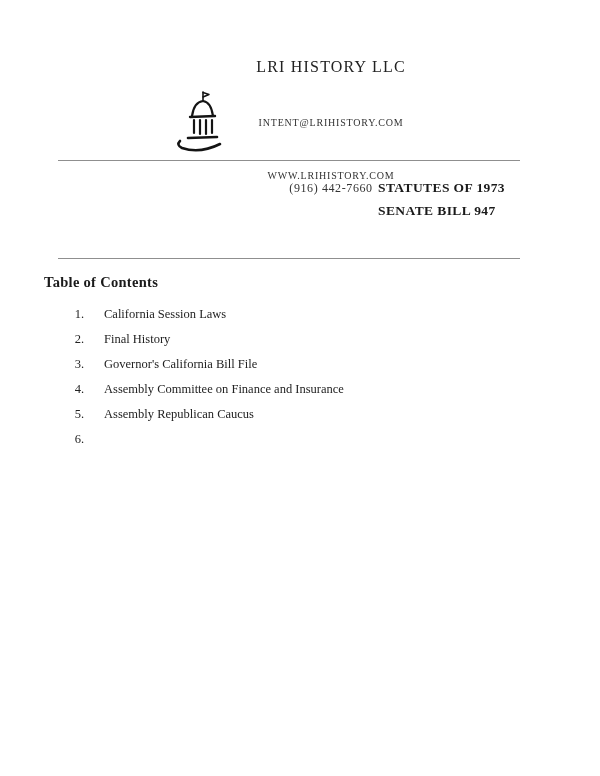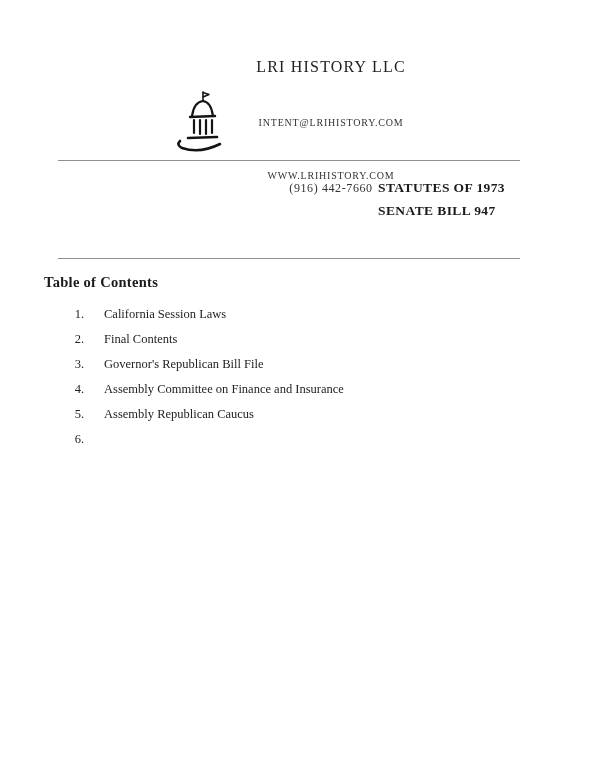--- a/index.html
+++ b/index.html
@@ -144,25 +144,25 @@
 
   <h2 class="toc-title">Table of Contents</h2>
 
   <ol class="toc-list">
     <li>
       <span class="toc-num">1.</span>
       <span class="toc-label">California Session Laws</span>
     </li>
     <li>
       <span class="toc-num">2.</span>
-      <span class="toc-label">Final Contents</span>
+      <span class="toc-label">Final History</span>
     </li>
     <li>
       <span class="toc-num">3.</span>
-      <span class="toc-label">Governor's Republican Bill File</span>
+      <span class="toc-label">Governor's California Bill File</span>
     </li>
     <li>
       <span class="toc-num">4.</span>
       <span class="toc-label">Assembly Committee on Finance and Insurance</span>
     </li>
     <li>
       <span class="toc-num">5.</span>
       <span class="toc-label">Assembly Republican Caucus</span>
     </li>
     <li>

